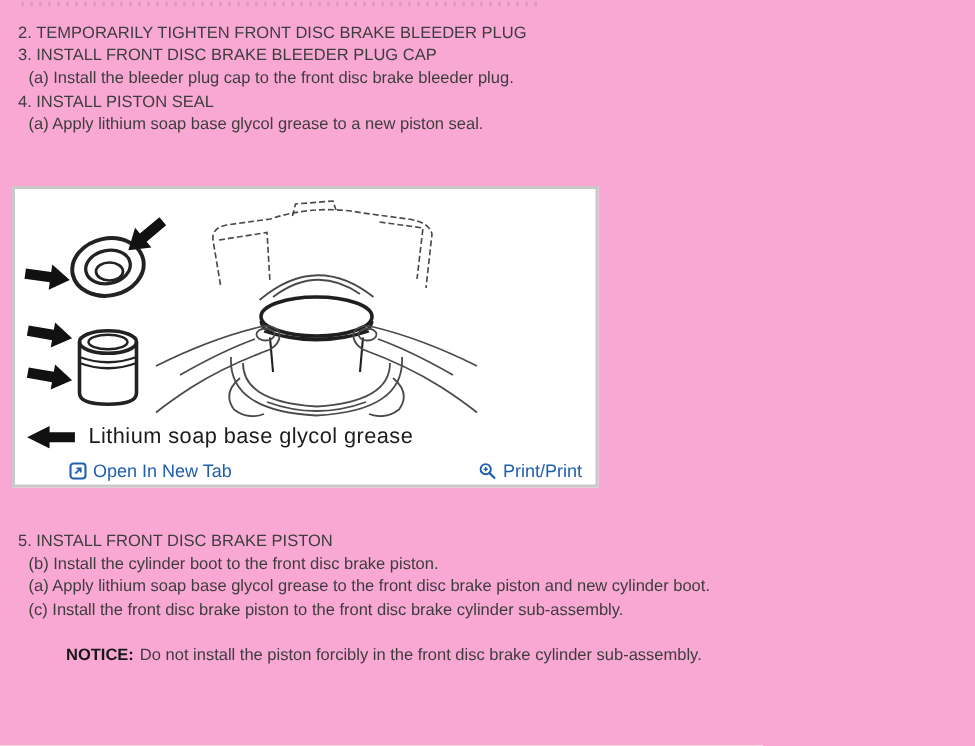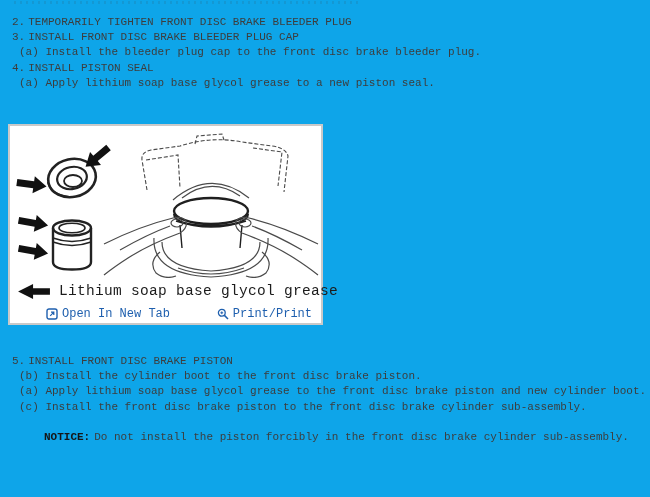--- a/index.html
+++ b/index.html
@@ -1,20 +1,20 @@
 <!DOCTYPE html>
 <html><head>
 <meta charset="utf-8">
 <style>
   html,body{margin:0;padding:0;background:#ffffff;}
   #page{
     position:relative;
     width:650px;height:497px;
-    background:#0ea5e9;
-    font-family:Liberation Mono, monospace;
+    background:#f9a8d4;
+    font-family:Liberation Sans, sans-serif;
     color:#3d3d3d;
     overflow:hidden;
   }
   
   .clipped-line{
     position:absolute;top:1px;left:14px;width:345px;height:3px;
     background:repeating-linear-gradient(90deg, rgba(60,60,60,.28) 0 2px, transparent 2px 6px);
     opacity:.45;
   }
   .text-block{
@@ -22,21 +22,21 @@
     font-size:11px;
     line-height:15.2px;
   }
   .text-block.second{margin-top:29px;}
   .step-title{white-space:nowrap;}
   .step-num{margin-right:3px;}
   .substep{margin-left:7px;white-space:nowrap;}
   .figure-panel{
     box-sizing:border-box;
     margin:33px 0 0 8px;
-    width:315px;height:201px;
+    width:391px;height:201px;
     border:2px solid #c9c9c9;
     background:#ffffff;
     position:relative;
   }
   .figure-art{display:block;}
   .caption-row{
     display:flex;align-items:center;
     height:26px;padding-left:8px;
   }
   .caption-arrow{flex:0 0 auto;margin-right:9px;display:block;}

